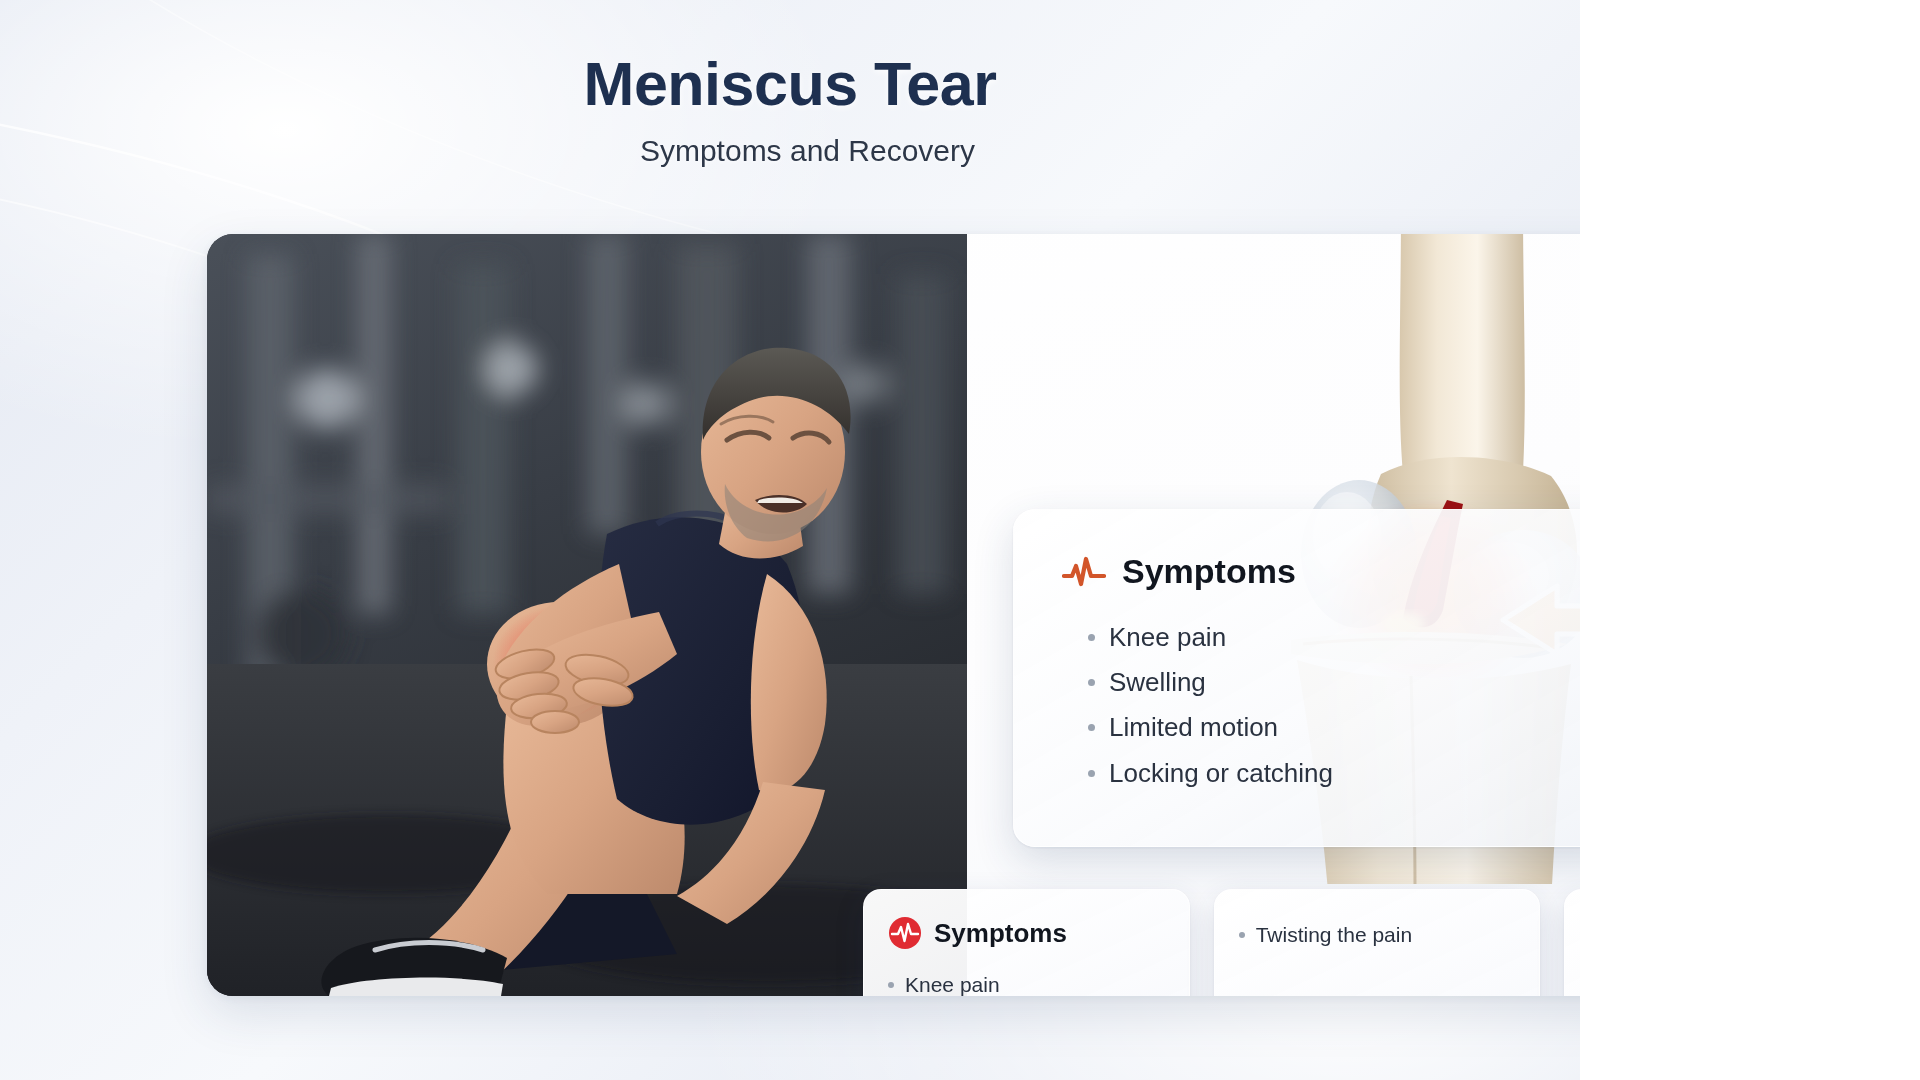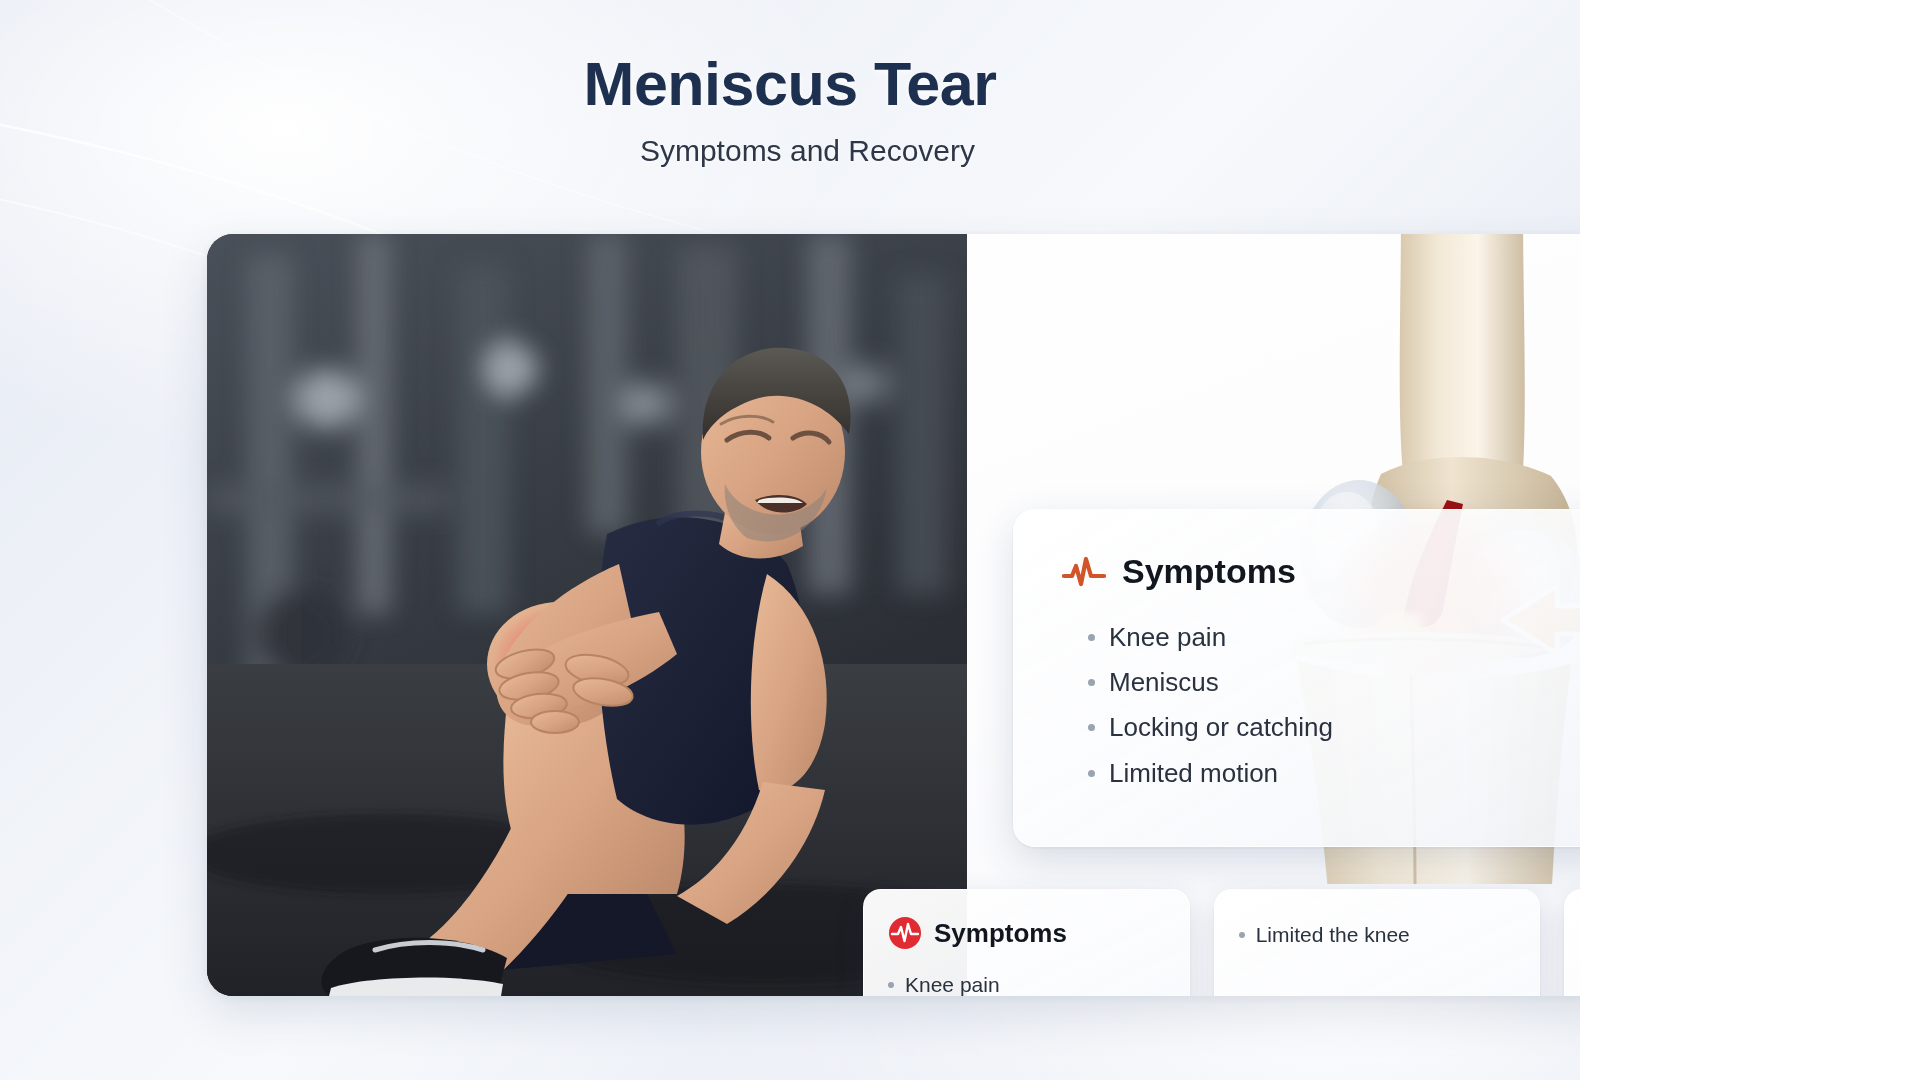--- a/index.html
+++ b/index.html
@@ -348,29 +348,29 @@
         </span>
         <span class="card-title">Symptoms</span>
       </div>
       <ul>
         <li>
           <span class="dot"></span>
           <span>Knee pain</span>
         </li>
         <li>
           <span class="dot"></span>
-          <span>Meniscus</span>
+          <span>Swelling</span>
+        </li>
+        <li>
+          <span class="dot"></span>
+          <span>Limited motion</span>
         </li>
         <li>
           <span class="dot"></span>
           <span>Locking or catching</span>
-        </li>
-        <li>
-          <span class="dot"></span>
-          <span>Limited motion</span>
         </li>
       </ul>
     </div>
 
     <div class="cards-row">
 
       <div class="card">
         <div class="card-head">
           <span class="icon-wrap">
             <svg width="34" height="34" viewBox="0 0 34 34">
@@ -386,21 +386,21 @@
             <span>Knee pain</span>
           </li>
 
         </ul>
       </div>
 
       <div class="card">
         <ul>
           <li>
             <span class="dot"></span>
-            <span>Limited the knee</span>
+            <span>Twisting the pain</span>
           </li>
 
         </ul>
       </div>
 
       <div class="card">
         <div class="card-head">
           <span class="icon-wrap">
             <svg width="34" height="34" viewBox="0 0 34 34">
               <rect x="4.5" y="5.5" width="25" height="26" rx="3" fill="#ffffff" stroke="#2d5fa8" stroke-width="2.6"></rect>

